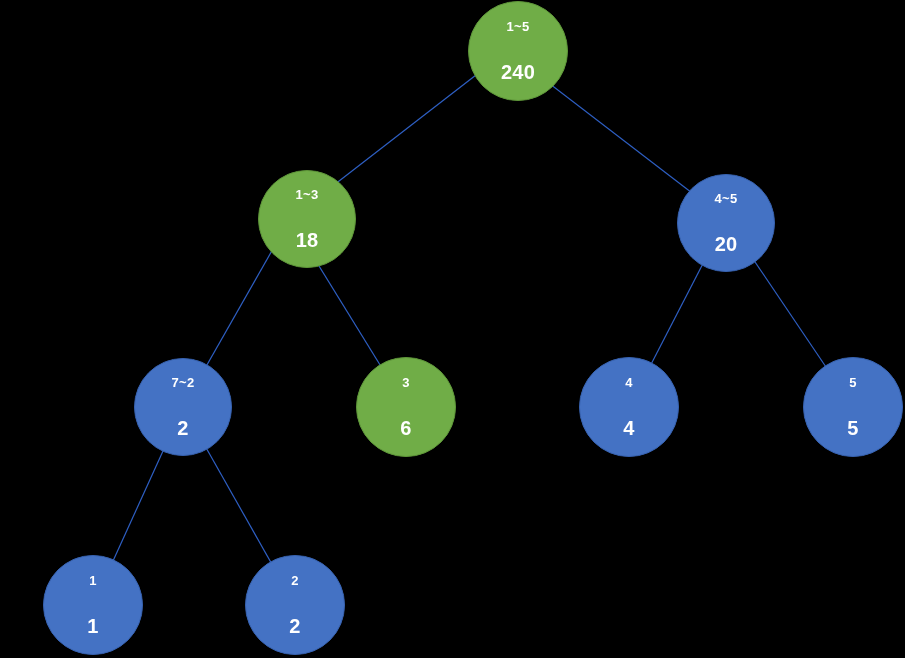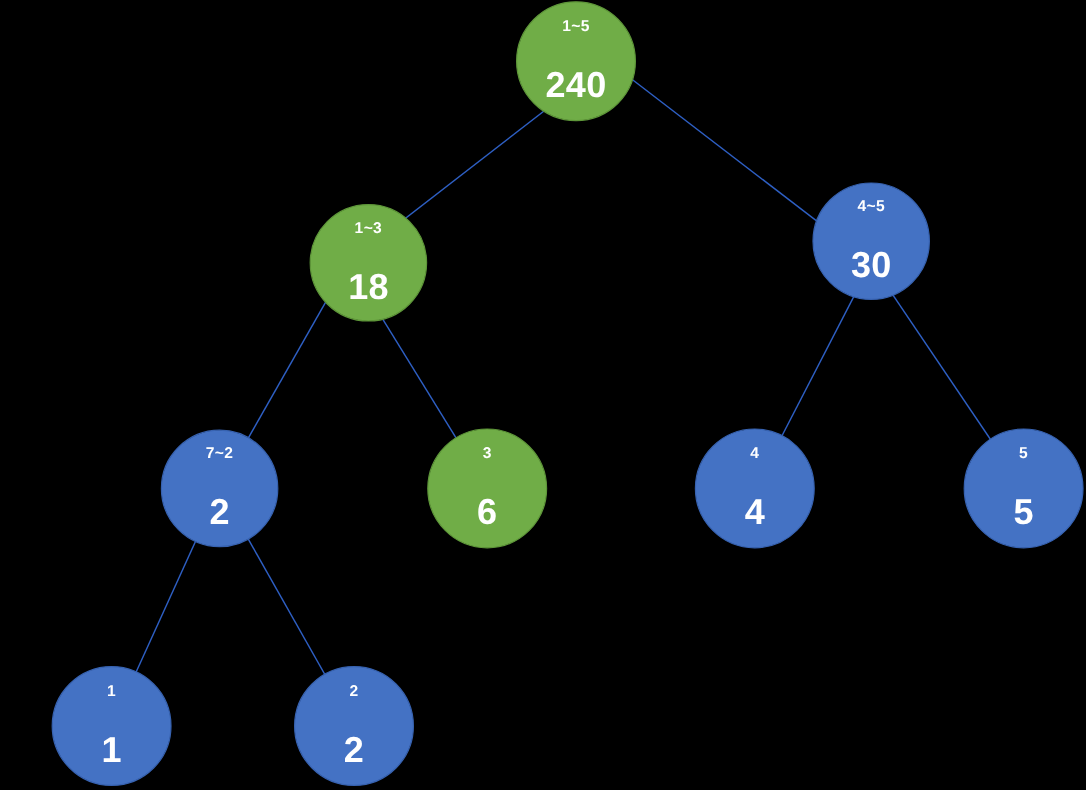--- a/index.html
+++ b/index.html
@@ -43,52 +43,52 @@
     background: #4472C4;
     border: 1px solid #3762B0;
   }
   .node-range {
     font-size: 13px;
     font-weight: bold;
     letter-spacing: 0.3px;
     margin-bottom: 5px;
   }
   .node-value {
-    font-size: 30px;
+    font-size: 20px;
     font-weight: bold;
     letter-spacing: 0.2px;
     margin-top: 24px;
   }
 </style>
 </head>
 <body>
 
 <div id="canvas">
   <svg id="edge-layer" viewBox="0 0 905 658" xmlns="http://www.w3.org/2000/svg">
       <line x1="507" y1="51" x2="290" y2="219" stroke="#2E5FC3" stroke-width="1.2"></line>
       <line x1="507" y1="51" x2="726" y2="219" stroke="#2E5FC3" stroke-width="1.2"></line>
       <line x1="290" y1="219" x2="183" y2="407" stroke="#2E5FC3" stroke-width="1.2"></line>
       <line x1="290" y1="219" x2="406" y2="407" stroke="#2E5FC3" stroke-width="1.2"></line>
       <line x1="726" y1="219" x2="629" y2="407" stroke="#2E5FC3" stroke-width="1.2"></line>
       <line x1="726" y1="219" x2="853" y2="407" stroke="#2E5FC3" stroke-width="1.2"></line>
       <line x1="183" y1="407" x2="93" y2="605" stroke="#2E5FC3" stroke-width="1.2"></line>
       <line x1="183" y1="407" x2="295" y2="605" stroke="#2E5FC3" stroke-width="1.2"></line>
     </svg>
   <div id="node-layer">
-      <div class="tree-node green" style="left: 430px; top: 1px; width: 100px; height: 100px;">
+      <div class="tree-node green" style="left: 468px; top: 1px; width: 100px; height: 100px;">
         <div class="node-range">1~5</div>
         <div class="node-value">240</div>
       </div>
       <div class="tree-node green" style="left: 258px; top: 170px; width: 98px; height: 98px;">
         <div class="node-range">1~3</div>
         <div class="node-value">18</div>
       </div>
-      <div class="tree-node blue" style="left: 677px; top: 152px; width: 98px; height: 98px; justify-content: center;">
+      <div class="tree-node blue" style="left: 677px; top: 174px; width: 98px; height: 98px; justify-content: center;">
         <div class="node-range">4~5</div>
-        <div class="node-value">30</div>
+        <div class="node-value">20</div>
       </div>
       <div class="tree-node blue" style="left: 134px; top: 358px; width: 98px; height: 98px;">
         <div class="node-range">7~2</div>
         <div class="node-value">2</div>
       </div>
       <div class="tree-node green" style="left: 356px; top: 357px; width: 100px; height: 100px;">
         <div class="node-range">3</div>
         <div class="node-value">6</div>
       </div>
       <div class="tree-node blue" style="left: 579px; top: 357px; width: 100px; height: 100px;">

